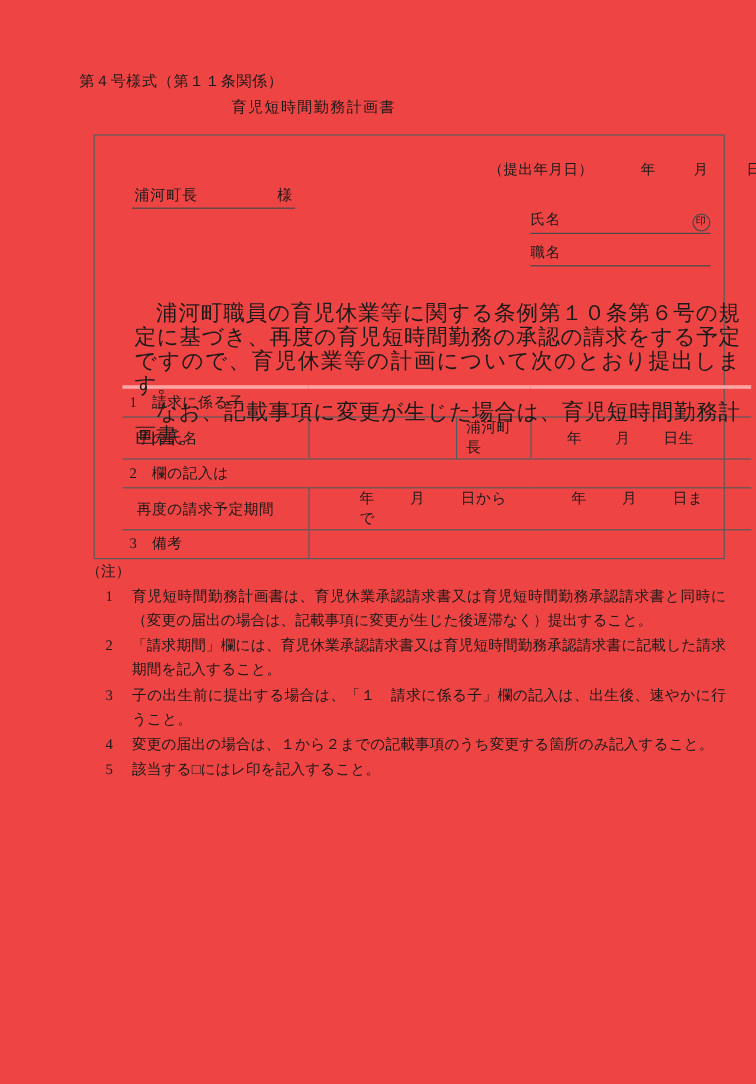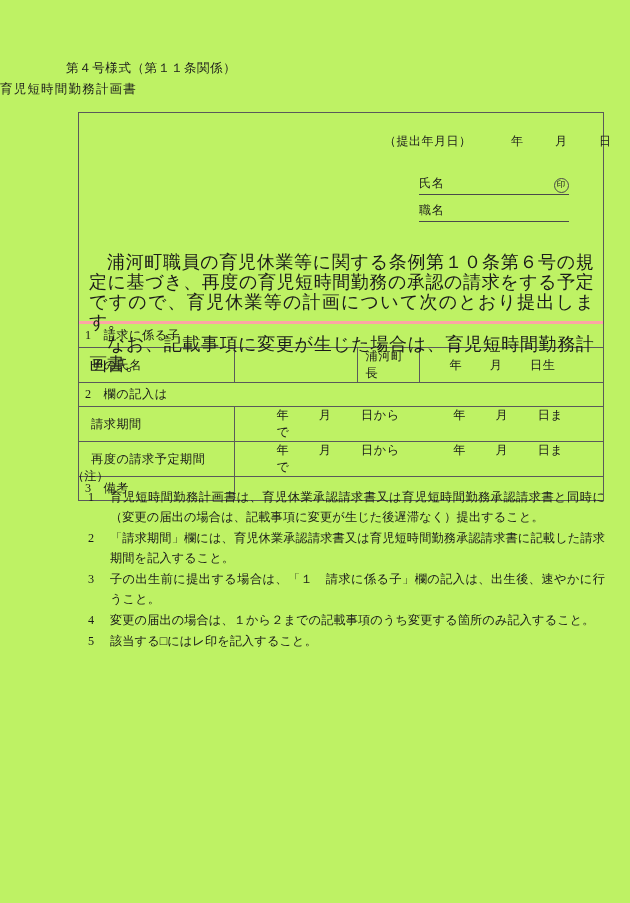--- a/index.html
+++ b/index.html
@@ -9,50 +9,52 @@
     background: #ffffff;
   }
   body {
     font-family: "Liberation Serif", "DejaVu Serif", serif;
     color: #1a1a1a;
   }
   #page {
     position: relative;
     width: 630px;
     height: 903px;
-    background: #bef264;
+    background: #ef4444;
     overflow: hidden;
   }
 
   
   .form-no {
     position: absolute;
     left: 66px;
     top: 60px;
     font-size: 12.5px;
     letter-spacing: 0.6px;
     white-space: nowrap;
   }
   .doc-title {
     position: absolute;
     left: 0;
     top: 81px;
     width: 523px;
+    text-align: center;
     font-size: 12.5px;
     letter-spacing: 1.2px;
   }
 
   
   .frame {
     position: absolute;
     left: 78px;
     top: 112px;
     width: 526px;
     border: 1px solid #5a5a5a;
     box-sizing: border-box;
+    padding-left: 23px;
   }
 
   
   .head-region {
     position: relative;
     height: 208px;
   }
   .submit-date {
     position: absolute;
     left: 305px;
@@ -203,20 +205,25 @@
 
       <div class="submit-date">
         <span>（提出年月日）</span>
         <span class="ymd">
           <span>年</span>
           <span>月</span>
           <span>日</span>
         </span>
       </div>
 
+      <div class="addressee">
+        <span>浦河町長</span>
+        <span class="gap"></span>
+        <span>様</span>
+      </div>
 
       <div class="sig-block">
         <div class="sig-line">
           <span class="lbl">氏名</span>
           <span class="fill"></span>
           <span class="seal">印</span>
         </div>
         <div class="sig-line">
           <span class="lbl">職名</span>
           <span class="fill"></span>
@@ -249,35 +256,20 @@
           <td class="dob-label">浦河町長</td>
           <td class="dob-val">
             <span>年</span>
             <span>月</span>
             <span>日生</span>
           </td>
         </tr>
         <tr>
           <td colspan="4" class="sec-head">
             <span class="num">2</span><span>欄の記入は</span>
-          </td>
-        </tr>
-        <tr>
-          <td class="lbl-cell">請求期間</td>
-          <td colspan="3" class="period-val">
-            <span class="seg">
-              <span class="u">年</span>
-              <span class="u">月</span>
-              <span class="u">日から</span>
-            </span>
-            <span class="seg">
-              <span class="u">年</span>
-              <span class="u">月</span>
-              <span class="u">日まで</span>
-            </span>
           </td>
         </tr>
         <tr>
           <td class="lbl-cell">再度の請求予定期間</td>
           <td colspan="3" class="period-val">
             <span class="seg">
               <span class="u">年</span>
               <span class="u">月</span>
               <span class="u">日から</span>
             </span>

